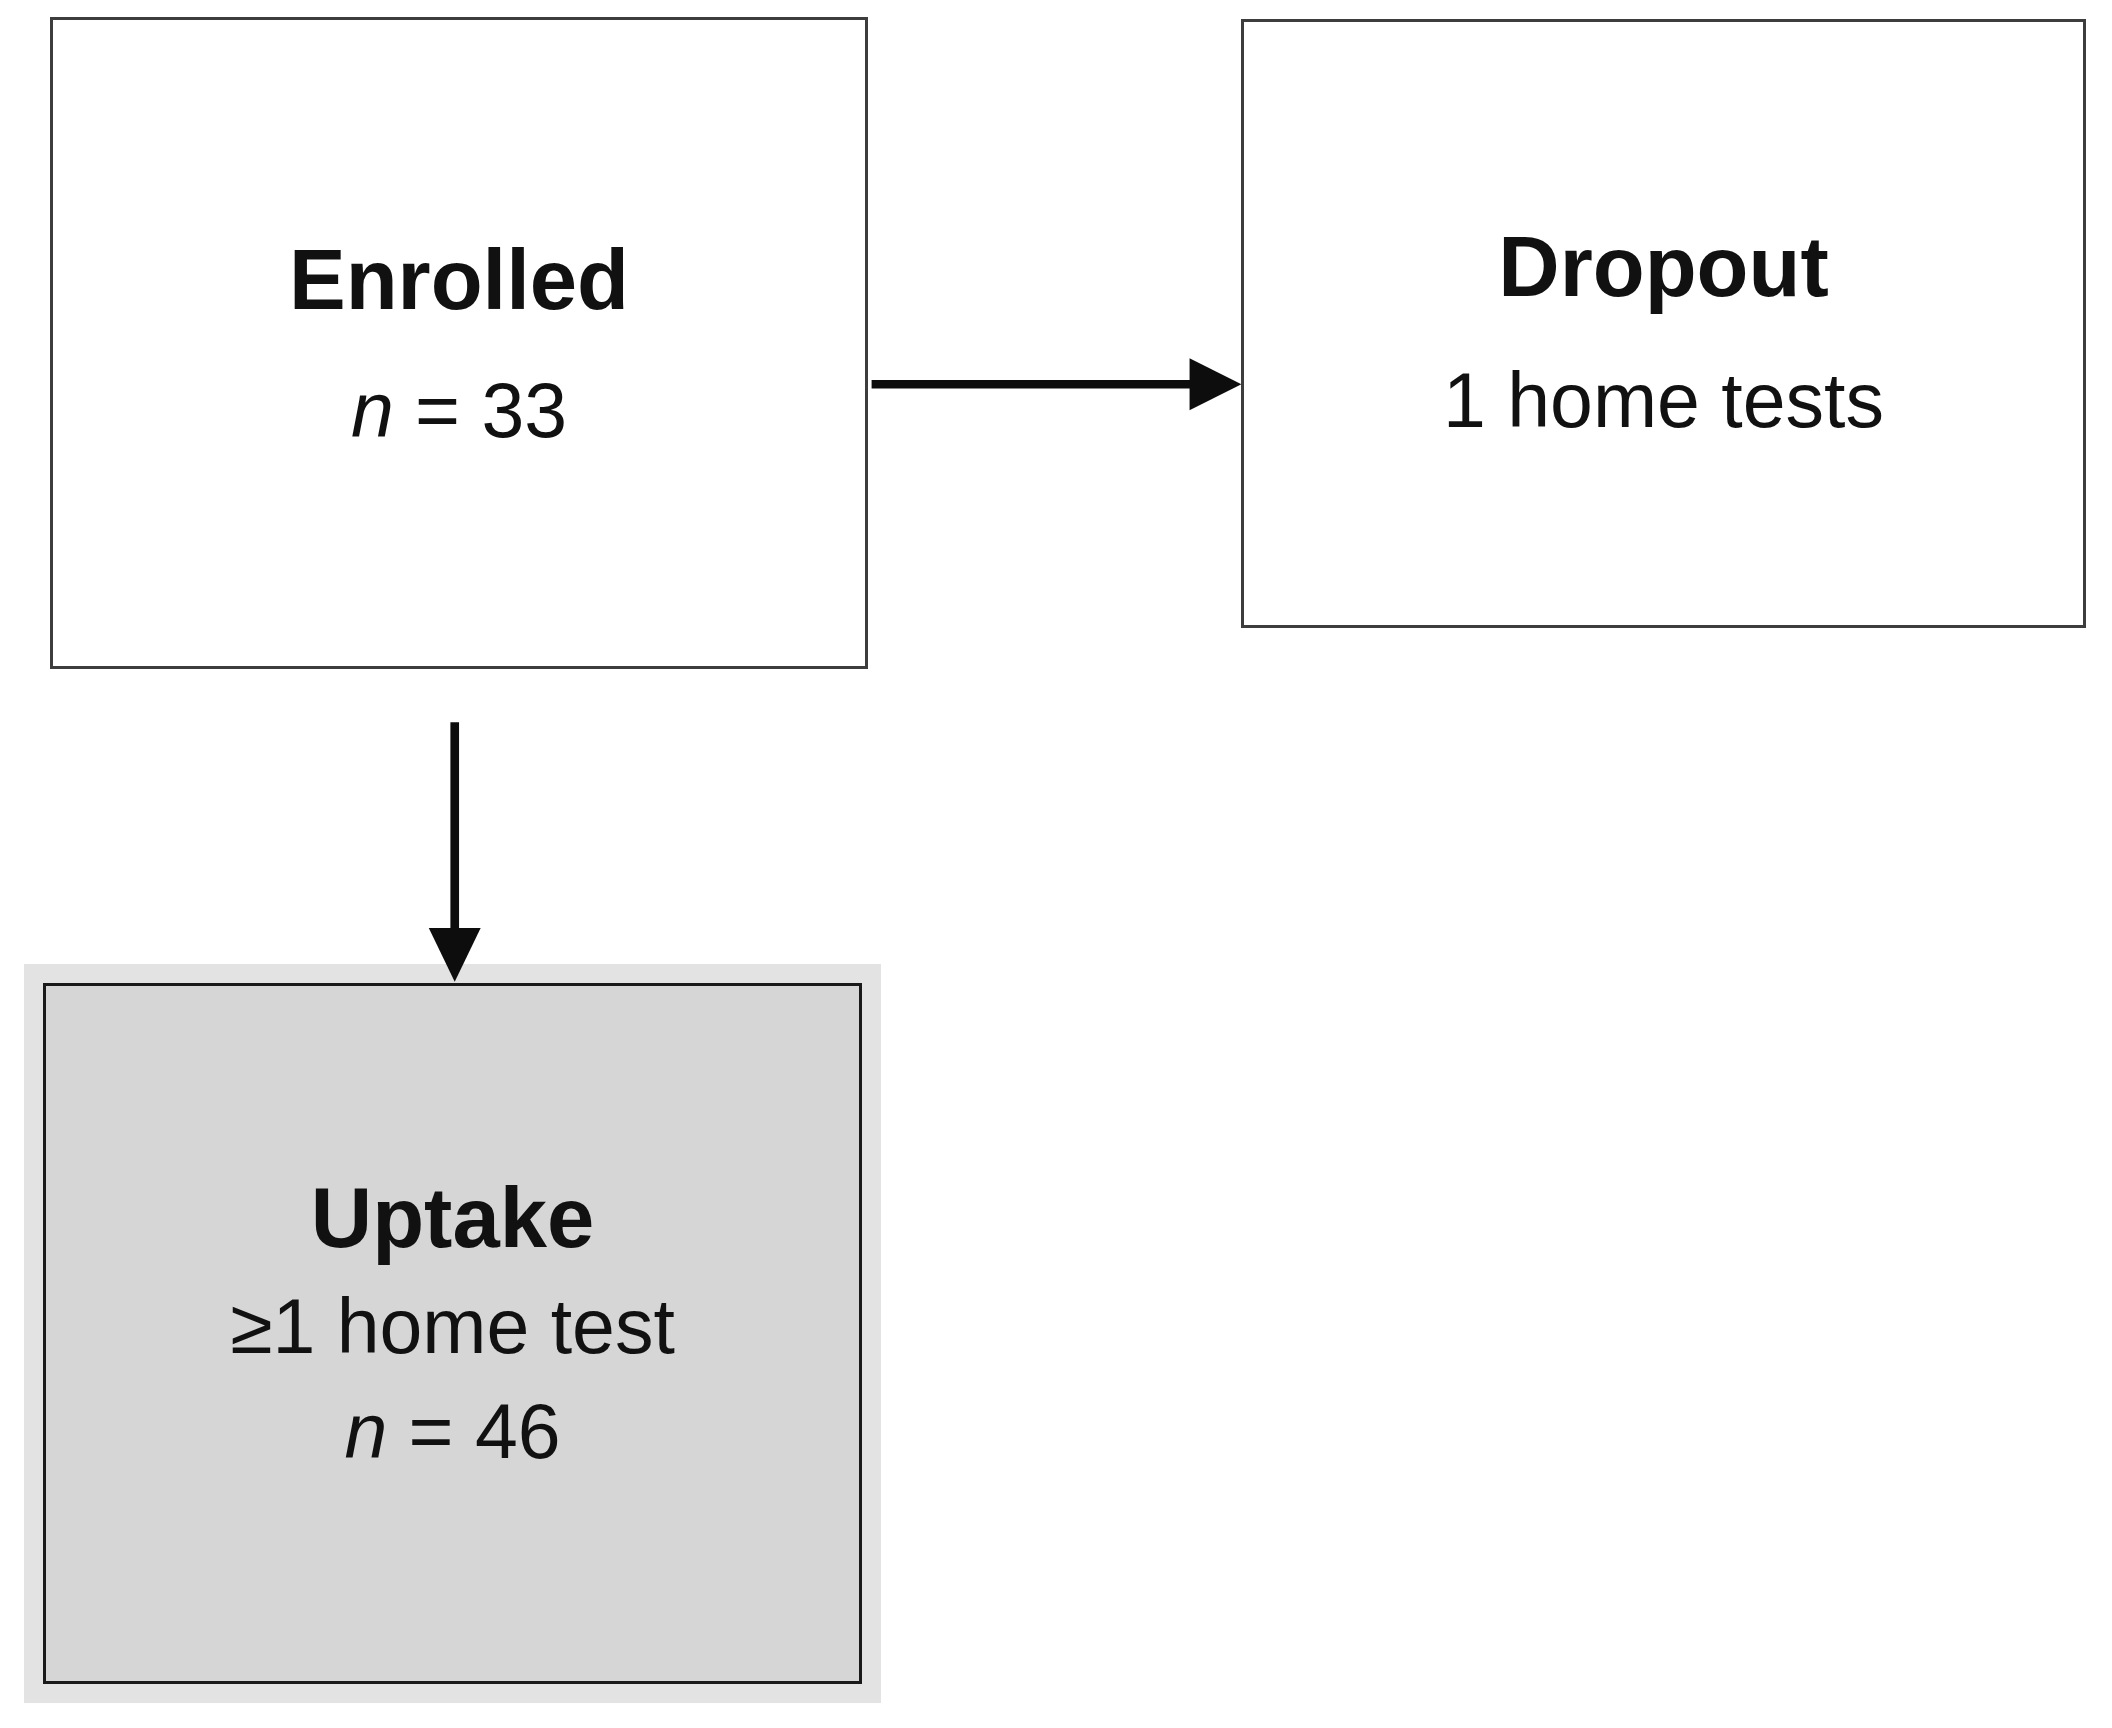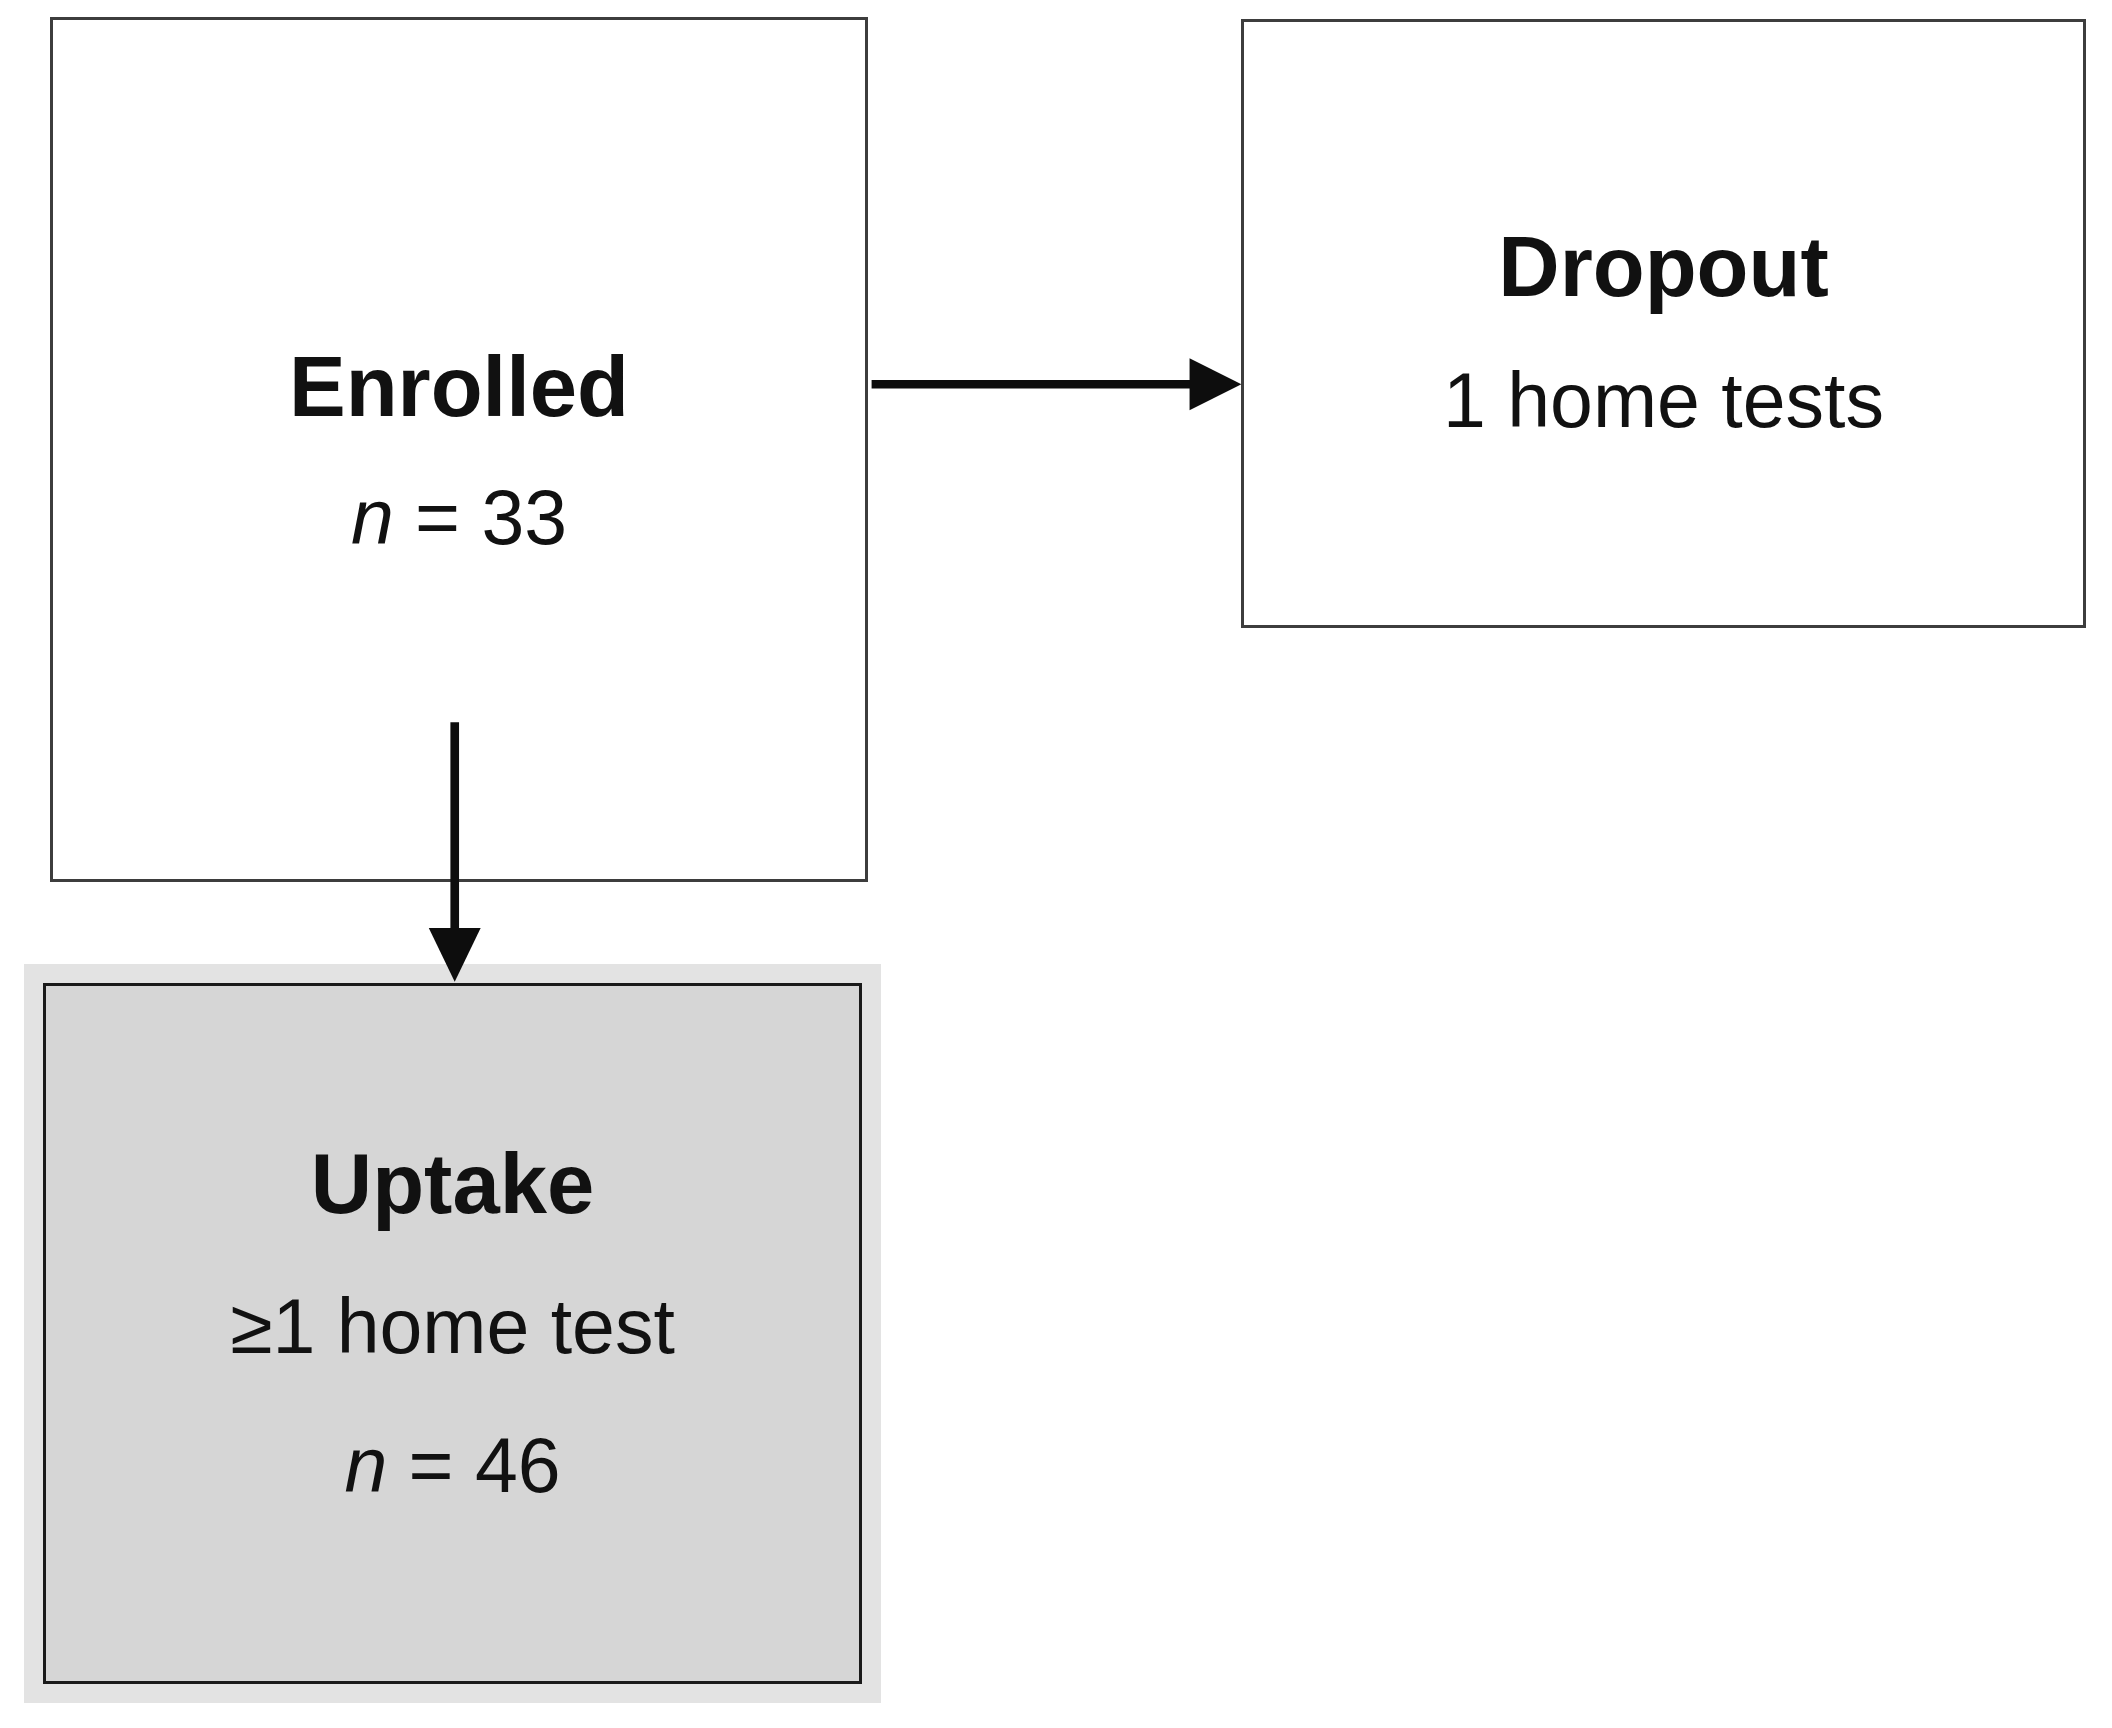--- a/index.html
+++ b/index.html
@@ -24,24 +24,24 @@
     position:absolute;
     box-sizing:border-box;
     background:#ffffff;
     border:3.8px solid var(--box-border);
     display:flex;
     flex-direction:column;
     align-items:center;
     justify-content:center;
     text-align:center;
   }
-  #enrolled-box{left:50px;top:17.3px;width:818px;height:865px;row-gap:50px;}
+  #enrolled-box{left:50px;top:17.3px;width:818px;height:652px;row-gap:50px;}
   #dropout-box{left:1241px;top:19px;width:845px;height:609px;row-gap:53px;padding-top:15.4px;}
   #uptake-box{
-    left:43px;top:983px;width:819px;height:701px;row-gap:62px;padding-bottom:23px;
+    left:43px;top:983px;width:819px;height:701px;row-gap:28px;padding-bottom:23px;
     background:var(--uptake-fill);
     border:3.8px solid var(--uptake-border);
     box-shadow:0 0 0 19px var(--uptake-halo);
   }
   .box-title{
     font-size:85px;
     font-weight:bold;
     line-height:1.0;
     white-space:nowrap;
   }

